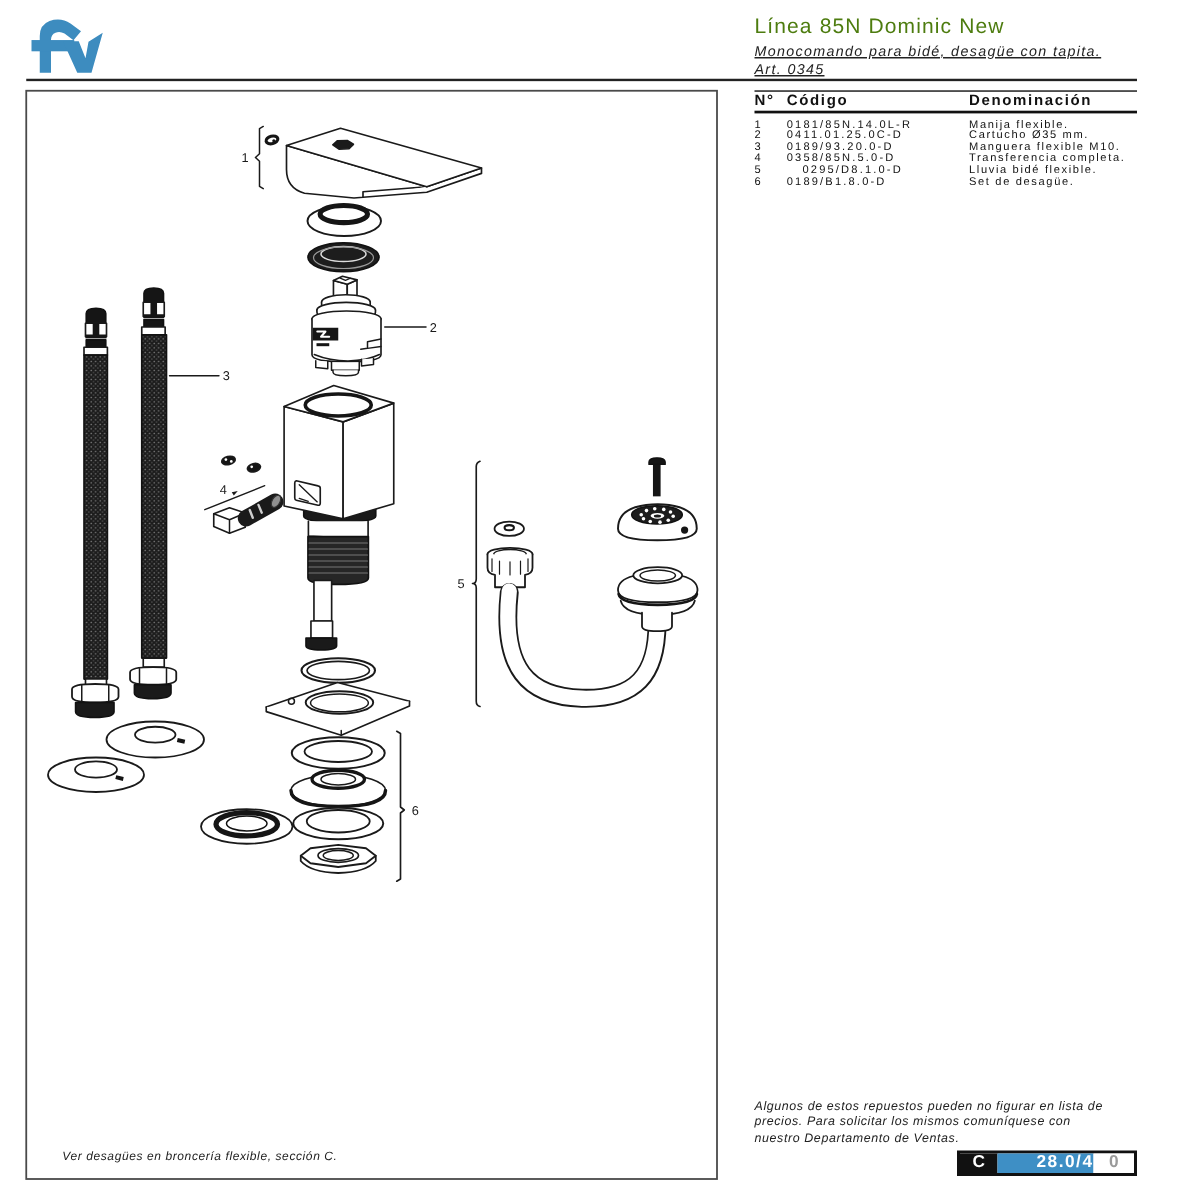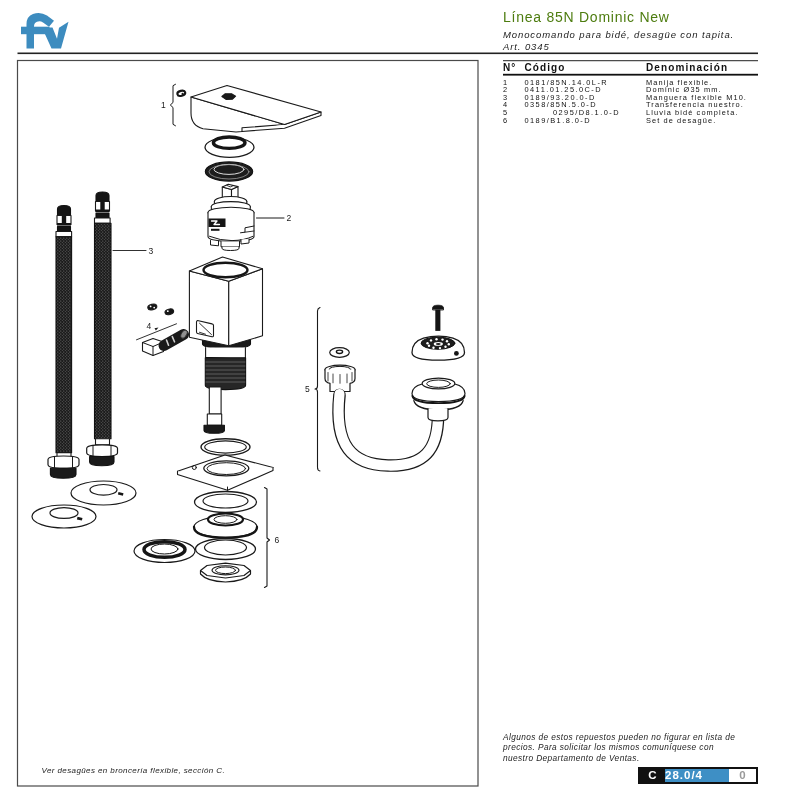--- a/index.html
+++ b/index.html
@@ -1,20 +1,20 @@
 <!DOCTYPE html>
 <html><head>
 <meta charset="utf-8">
 <style>
   html,body{margin:0;padding:0;}
   body{width:800px;height:800px;background:#fff;position:relative;overflow:hidden;
        font-family:"Liberation Sans",sans-serif;color:#1a1a1a;}
   .abs{position:absolute;white-space:nowrap;}
   .title{font-size:14px;font-weight:normal;letter-spacing:0.75px;color:#4d7c0f;}
-  .sub{font-size:9.5px;font-style:italic;letter-spacing:0.9px;color:#222;}
+  .sub{font-size:9.5px;font-style:italic;letter-spacing:0.9px;color:#222;text-decoration:underline;}
   .th{font-size:10px;font-weight:bold;letter-spacing:1.1px;color:#111;}
   .row{font-size:7.4px;letter-spacing:0;color:#111;}
   .code{letter-spacing:1.45px;}
   .den{letter-spacing:1.1px;}
   .foot{font-size:8.3px;font-style:italic;letter-spacing:0.4px;line-height:10.4px;color:#222;}
 </style>
 </head>
 <body>
 
 <svg class="abs" style="left:20px;top:11px" width="52" height="40" viewBox="0 0 52 40">
@@ -31,40 +31,40 @@
 
 <div class="abs th" style="left:503px;top:62px">N°</div>
 <div class="abs th" style="left:524.5px;top:62px">Código</div>
 <div class="abs th" style="left:646px;top:62px">Denominación</div>
 
 <div class="abs row" style="left:503px;top:77.5px">1</div>
 <div class="abs row code" style="left:524.5px;top:77.5px">0181/85N.14.0L-R</div>
 <div class="abs row den" style="left:646px;top:77.5px">Manija flexible.</div>
 <div class="abs row" style="left:503px;top:85.1px">2</div>
 <div class="abs row code" style="left:524.5px;top:85.1px">0411.01.25.0C-D</div>
-<div class="abs row den" style="left:646px;top:85.1px">Dominic Ø35 mm.</div>
+<div class="abs row den" style="left:646px;top:85.1px">Cartucho Ø35 mm.</div>
 <div class="abs row" style="left:503px;top:92.7px">3</div>
 <div class="abs row code" style="left:524.5px;top:92.7px">0189/93.20.0-D</div>
 <div class="abs row den" style="left:646px;top:92.7px">Manguera flexible M10.</div>
 <div class="abs row" style="left:503px;top:100.3px">4</div>
 <div class="abs row code" style="left:524.5px;top:100.3px">0358/85N.5.0-D</div>
-<div class="abs row den" style="left:646px;top:100.3px">Transferencia nuestro.</div>
+<div class="abs row den" style="left:646px;top:100.3px">Transferencia completa.</div>
 <div class="abs row" style="left:503px;top:107.9px">5</div>
-<div class="abs row code" style="left:553px;top:107.9px">0295/D8.1.0-D</div>
-<div class="abs row den" style="left:646px;top:107.9px">Lluvia bidé completa.</div>
+<div class="abs row code" style="left:535px;top:107.9px">0295/D8.1.0-D</div>
+<div class="abs row den" style="left:646px;top:107.9px">Lluvia bidé flexible.</div>
 <div class="abs row" style="left:503px;top:115.5px">6</div>
 <div class="abs row code" style="left:524.5px;top:115.5px">0189/B1.8.0-D</div>
 <div class="abs row den" style="left:646px;top:115.5px">Set de desagüe.</div>
 
 <div class="abs foot" style="left:503px;top:732px">Algunos de estos repuestos pueden no figurar en lista de<br>precios. Para solicitar los mismos comuníquese con<br>nuestro Departamento de Ventas.</div>
 <div class="abs foot" style="left:41.5px;top:766px;font-size:8px;">Ver desagües en broncería flexible, sección C.</div>
 
 <div class="abs" style="left:638px;top:766.5px;width:116px;height:13.5px;border:2px solid #111;display:flex;">
   <div style="width:25px;background:#111;color:#fff;font-weight:bold;font-size:11.5px;text-align:center;line-height:13.5px;">C</div>
-  <div style="width:64px;background:#3e8fc5;color:#fff;font-weight:bold;font-size:11.5px;letter-spacing:1px;text-align:left;line-height:13.5px;">28.0/4</div>
+  <div style="width:64px;background:#3e8fc5;color:#fff;font-weight:bold;font-size:11.5px;letter-spacing:1px;text-align:right;line-height:13.5px;">28.0/4</div>
   <div style="flex:1;background:#fff;color:#9a9a9a;font-weight:bold;font-size:11.5px;text-align:center;line-height:13.5px;">0</div>
 </div>
 
 <svg class="abs" style="left:0;top:0" width="800" height="800" viewBox="0 0 800 800">
   <defs>
     <pattern id="braid" width="3" height="3" patternUnits="userSpaceOnUse">
       <rect width="3" height="3" fill="#1c1c1c"></rect>
       <circle cx="0.8" cy="0.9" r="0.5" fill="#8a8a8a"></circle>
       <circle cx="2.3" cy="2.4" r="0.5" fill="#5f5f5f"></circle>
     </pattern>

